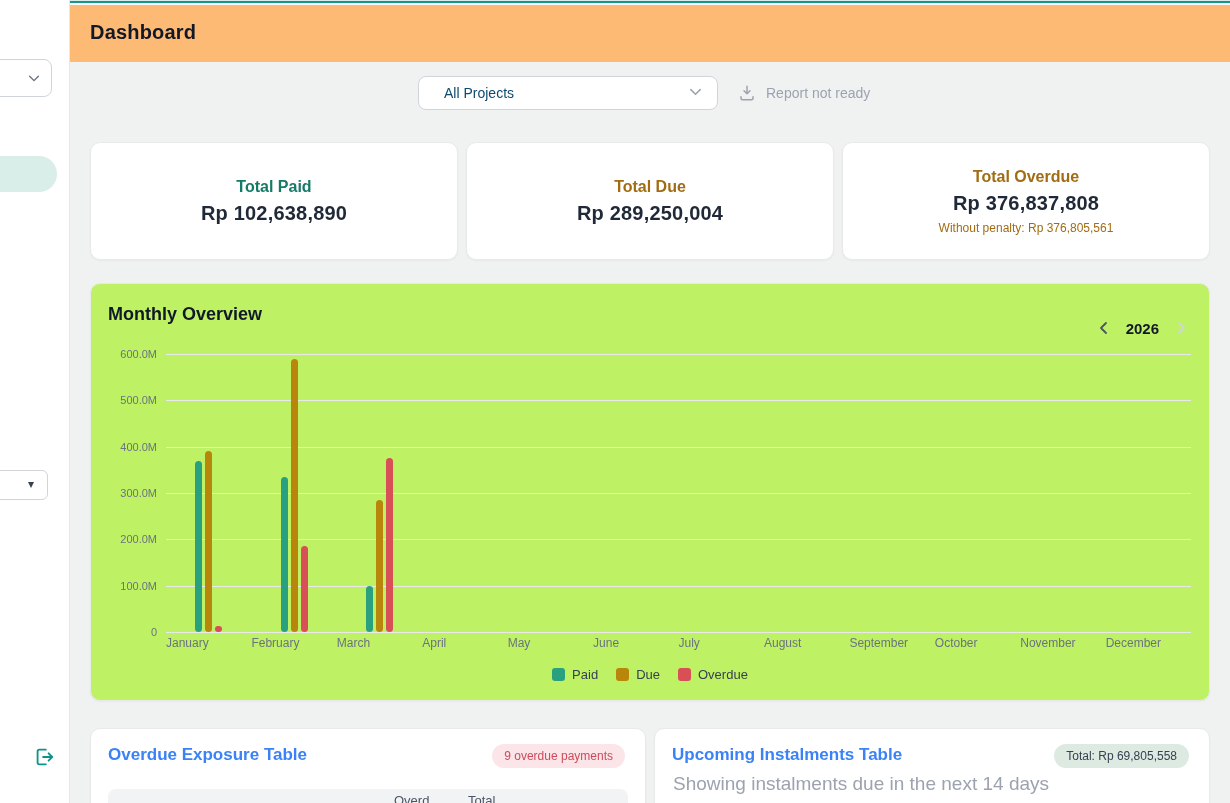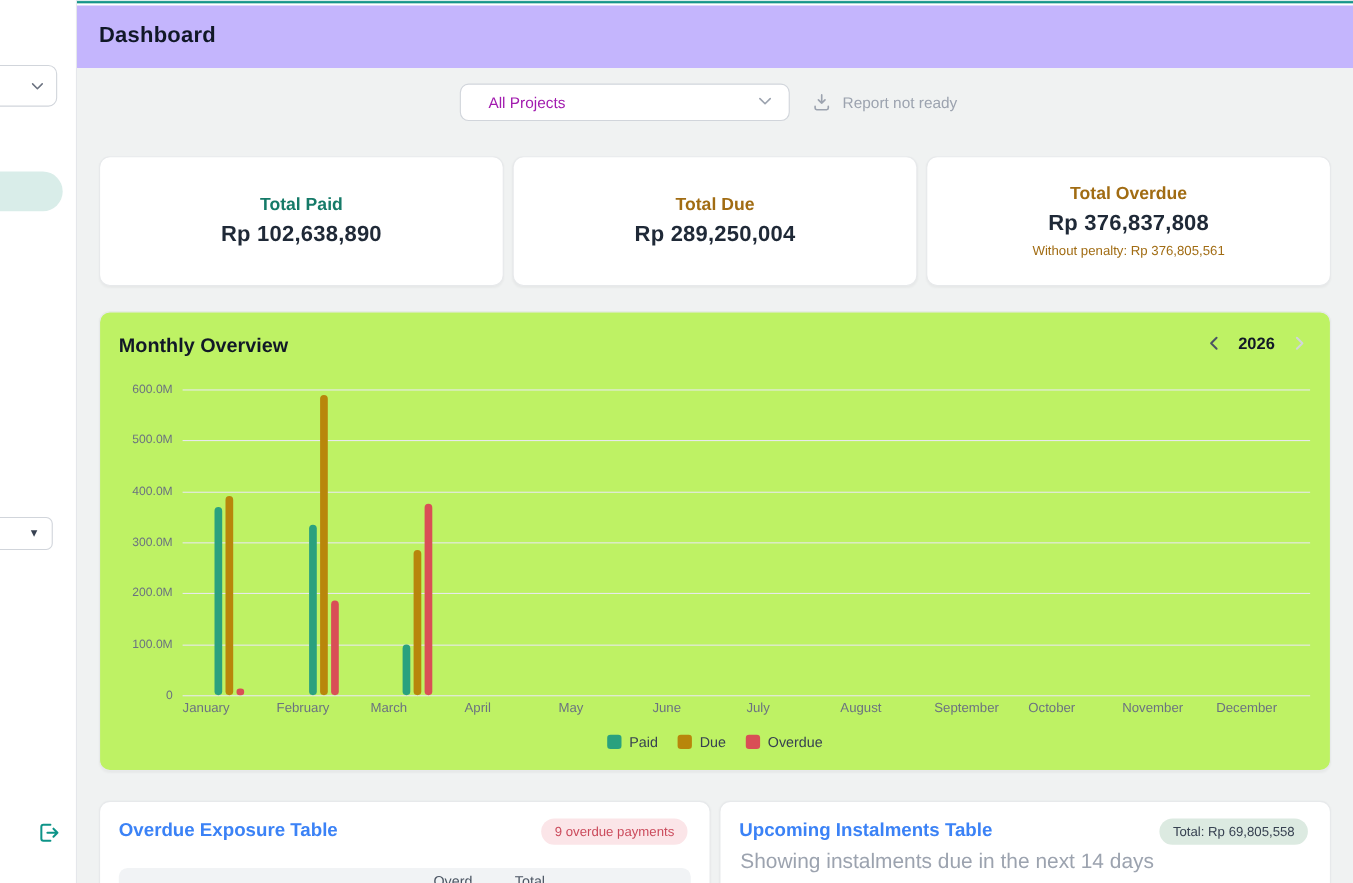--- a/index.html
+++ b/index.html
@@ -11,44 +11,44 @@
   .sidebar { position:absolute; left:0; top:0; width:70px; height:803px; background:#fff; border-right:1px solid #e5e7eb; z-index:5; }
   .sb-select { position:absolute; left:-140px; top:59px; width:192px; height:38px; border:1px solid #d1d5db; border-radius:8px; background:#fff; }
   .sb-select .chev { position:absolute; right:10px; top:11px; }
   .sb-active { position:absolute; left:0; top:156px; width:57px; height:36px; background:#d9ede9; border-radius:0 18px 18px 0; }
   .sb-select2 { position:absolute; left:-100px; top:470px; width:148px; height:30px; border:1px solid #d1d5db; border-radius:6px; background:#fff; }
   .sb-select2 .tri { position:absolute; right:13px; top:6px; font-size:12px; color:#374151; }
   .sb-logout { position:absolute; left:33px; top:746px; width:22px; height:22px; cursor:pointer; }
 
   
   .top-strip { position:absolute; left:70px; top:0; width:1160px; height:3px; background:#d8ece9; border-bottom:2px solid #16958b; }
-  .header { position:absolute; left:70px; top:5px; width:1160px; height:57px; background:#c4b5fd; }
+  .header { position:absolute; left:70px; top:5px; width:1160px; height:57px; background:#fdba74; }
   .page-title { position:absolute; left:20px; top:16px; font-size:20px; font-weight:700; color:#111827; letter-spacing:.2px; }
 
   
   .main { position:absolute; left:70px; top:62px; width:1160px; height:741px; background:#f0f2f2; }
 
   .proj-select { position:absolute; left:348px; top:14px; width:300px; height:34px; background:#fff; border:1px solid #d1d5db; border-radius:8px; display:flex; align-items:center; padding:0 14px 0 25px; cursor:pointer; }
-  .proj-select span { font-size:14px; color:#a21caf; }
+  .proj-select span { font-size:14px; color:#0c4a6e; }
   .proj-select .chev { margin-left:auto; }
 
   .report-btn { position:absolute; left:668px; top:14px; height:34px; display:flex; align-items:center; gap:10px; color:#9ca3af; }
   .report-btn span { font-size:14px; }
 
   
   .stats { position:absolute; left:20px; top:80px; width:1120px; display:grid; grid-template-columns:1fr 1fr 1fr; gap:8px; }
   .stat-card { height:118px; background:#fff; border:1px solid #e7e9eb; border-radius:10px; box-shadow:0 1px 2px rgba(0,0,0,.04); display:flex; flex-direction:column; align-items:center; justify-content:center; gap:6px; }
   .stat-label { font-size:16px; font-weight:700; }
   .stat-value { font-size:20px; font-weight:700; color:#1f2937; letter-spacing:.2px; }
   .stat-note { font-size:12px; }
 
   
   .monthly { position:absolute; left:20px; top:221px; width:1120px; height:418px; background:#bef264; border:1px solid #e7e9eb; border-radius:10px; box-shadow:0 1px 2px rgba(0,0,0,.04); }
   .monthly-title { position:absolute; left:17px; top:20px; font-size:18px; font-weight:700; color:#111827; }
-  .year-nav { position:absolute; right:18px; top:18px; display:flex; align-items:center; gap:12px; }
+  .year-nav { position:absolute; right:18px; top:34px; display:flex; align-items:center; gap:12px; }
   .year-nav .yr { font-size:15px; font-weight:700; color:#111827; }
   .nav-btn { background:none; border:none; cursor:pointer; padding:2px; display:flex; }
 
   .ylabels { position:absolute; left:0; top:70px; width:66px; height:278px; }
   .ytick { position:absolute; right:0; width:66px; text-align:right; font-size:11px; color:#6b7280; }
   .chart { position:absolute; left:75px; top:70px; width:1025px; }
   .plot { position:relative; height:278px; }
   .gridline { position:absolute; left:0; right:0; height:1px; background:#e7e9eb; }
   .groups { position:absolute; inset:0; display:flex; }
   .month-group { flex:1; display:flex; align-items:flex-end; justify-content:center; gap:3px; }

